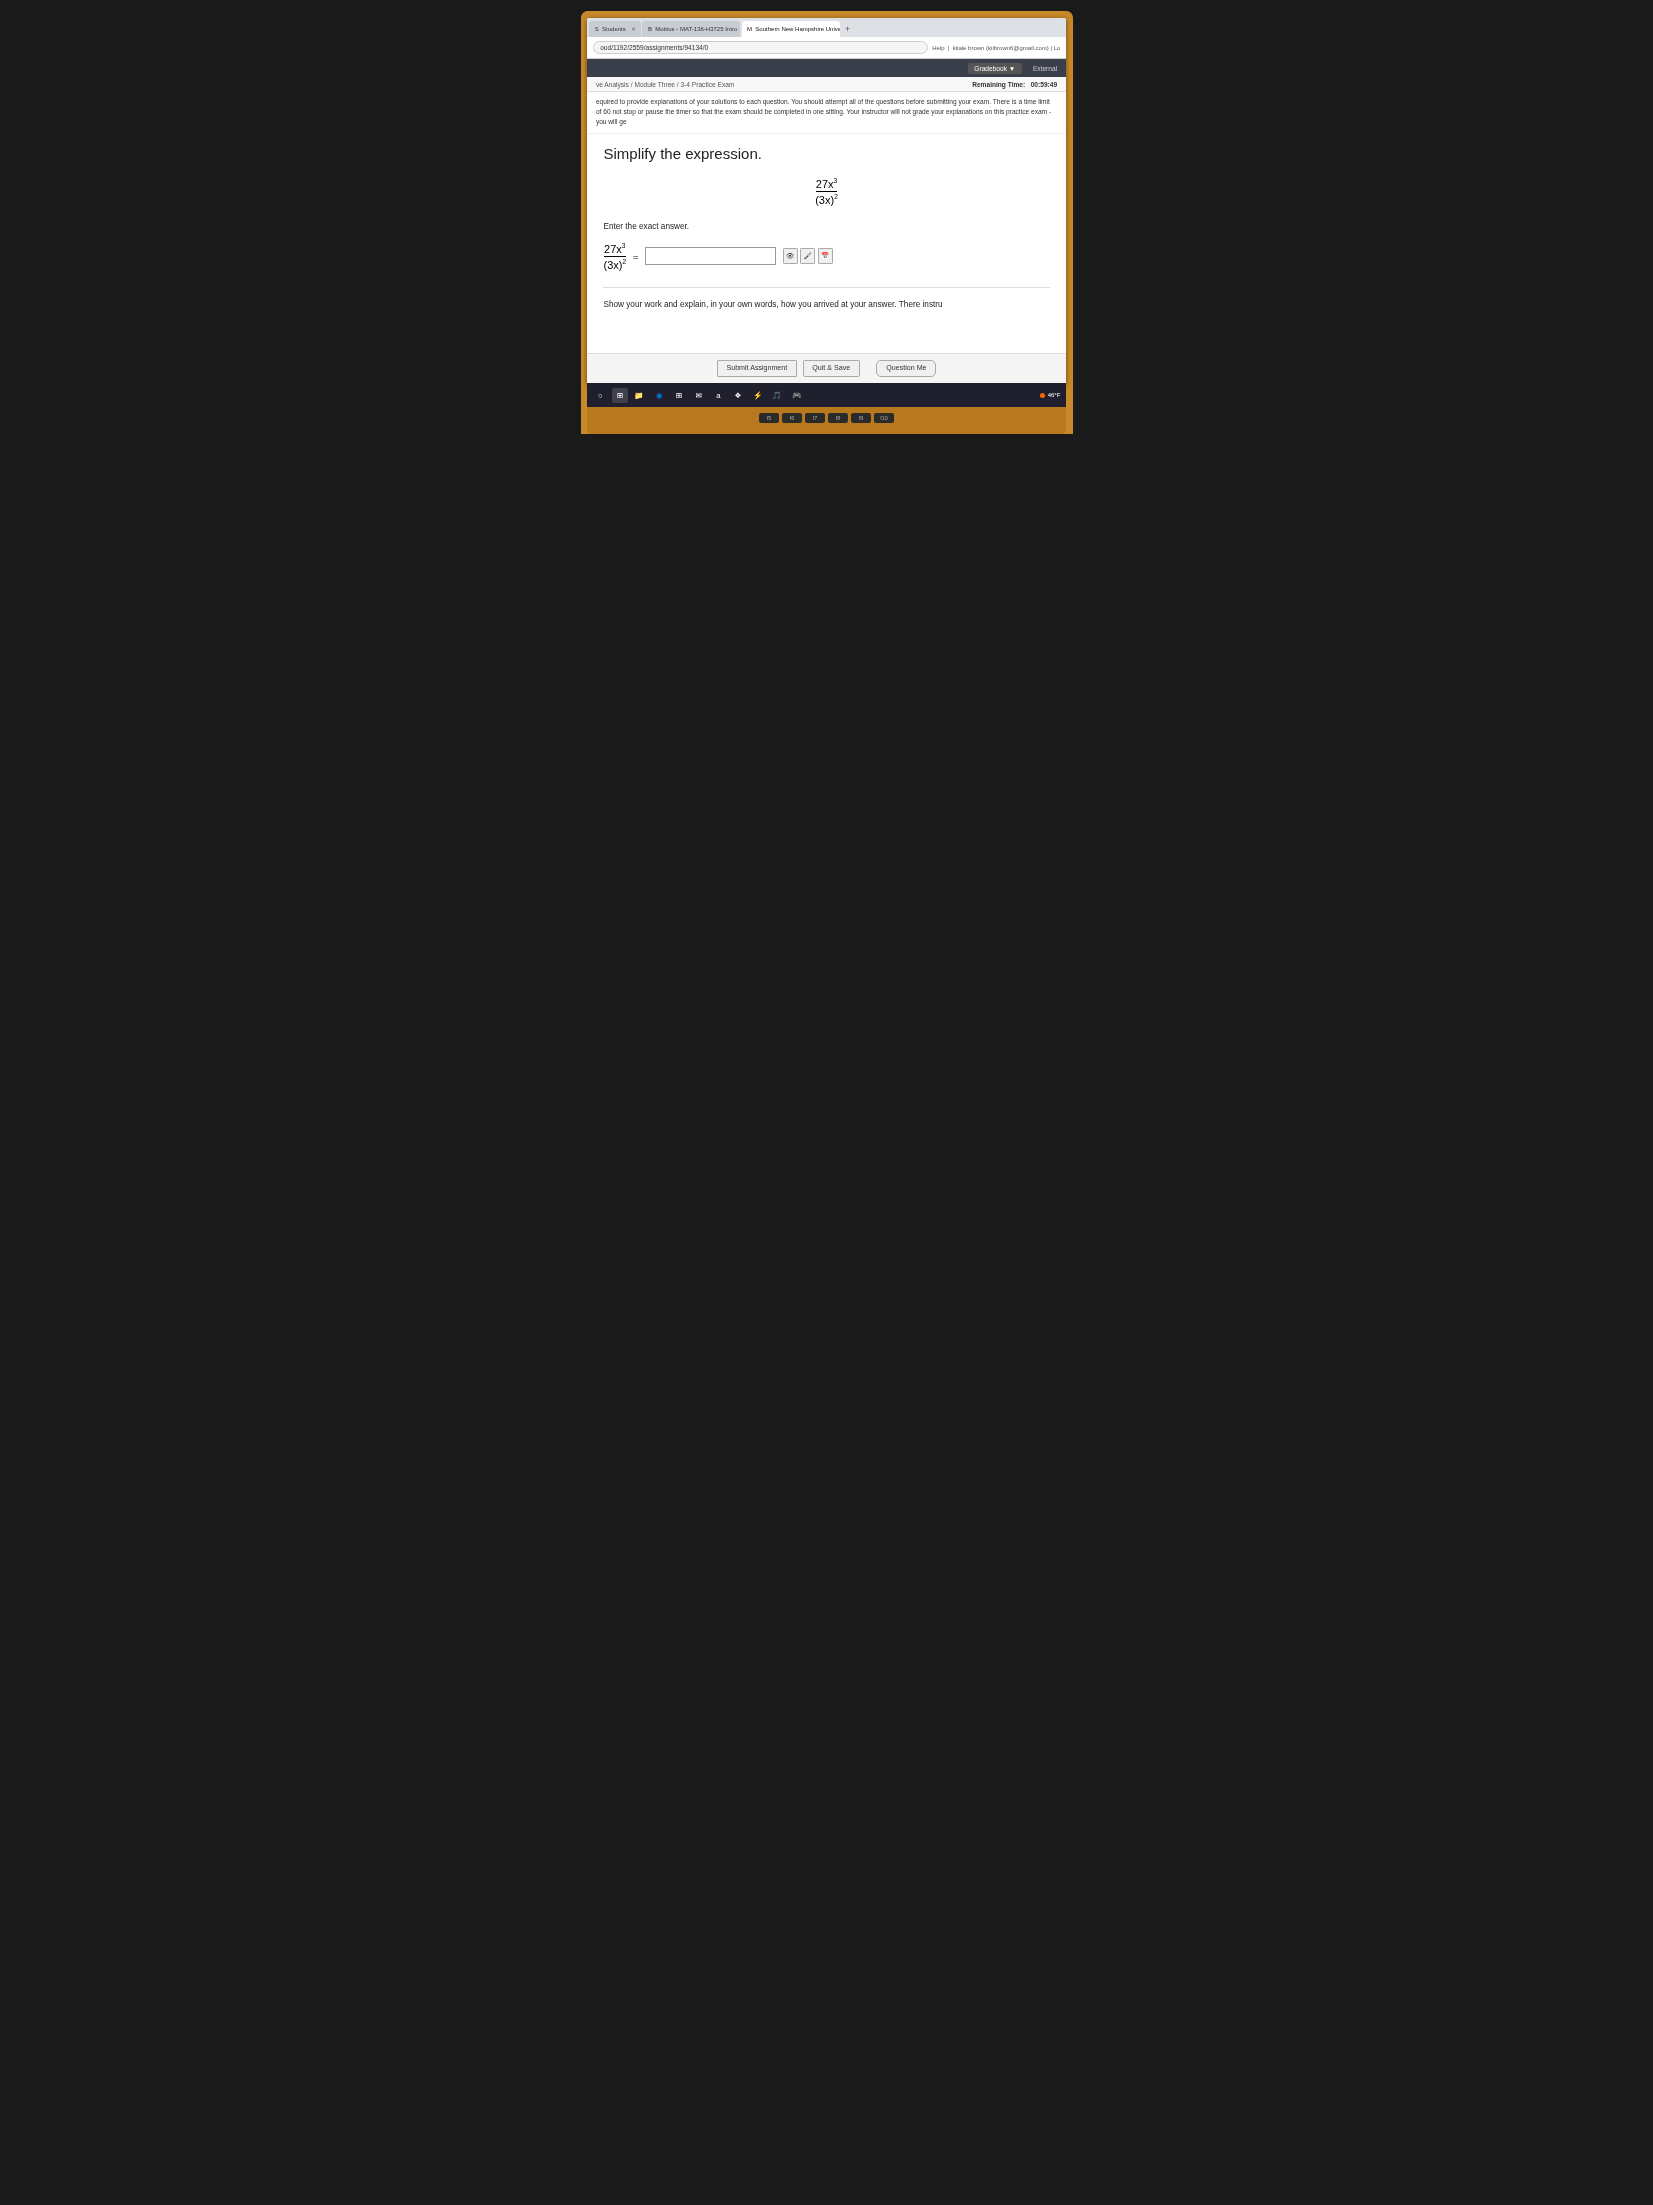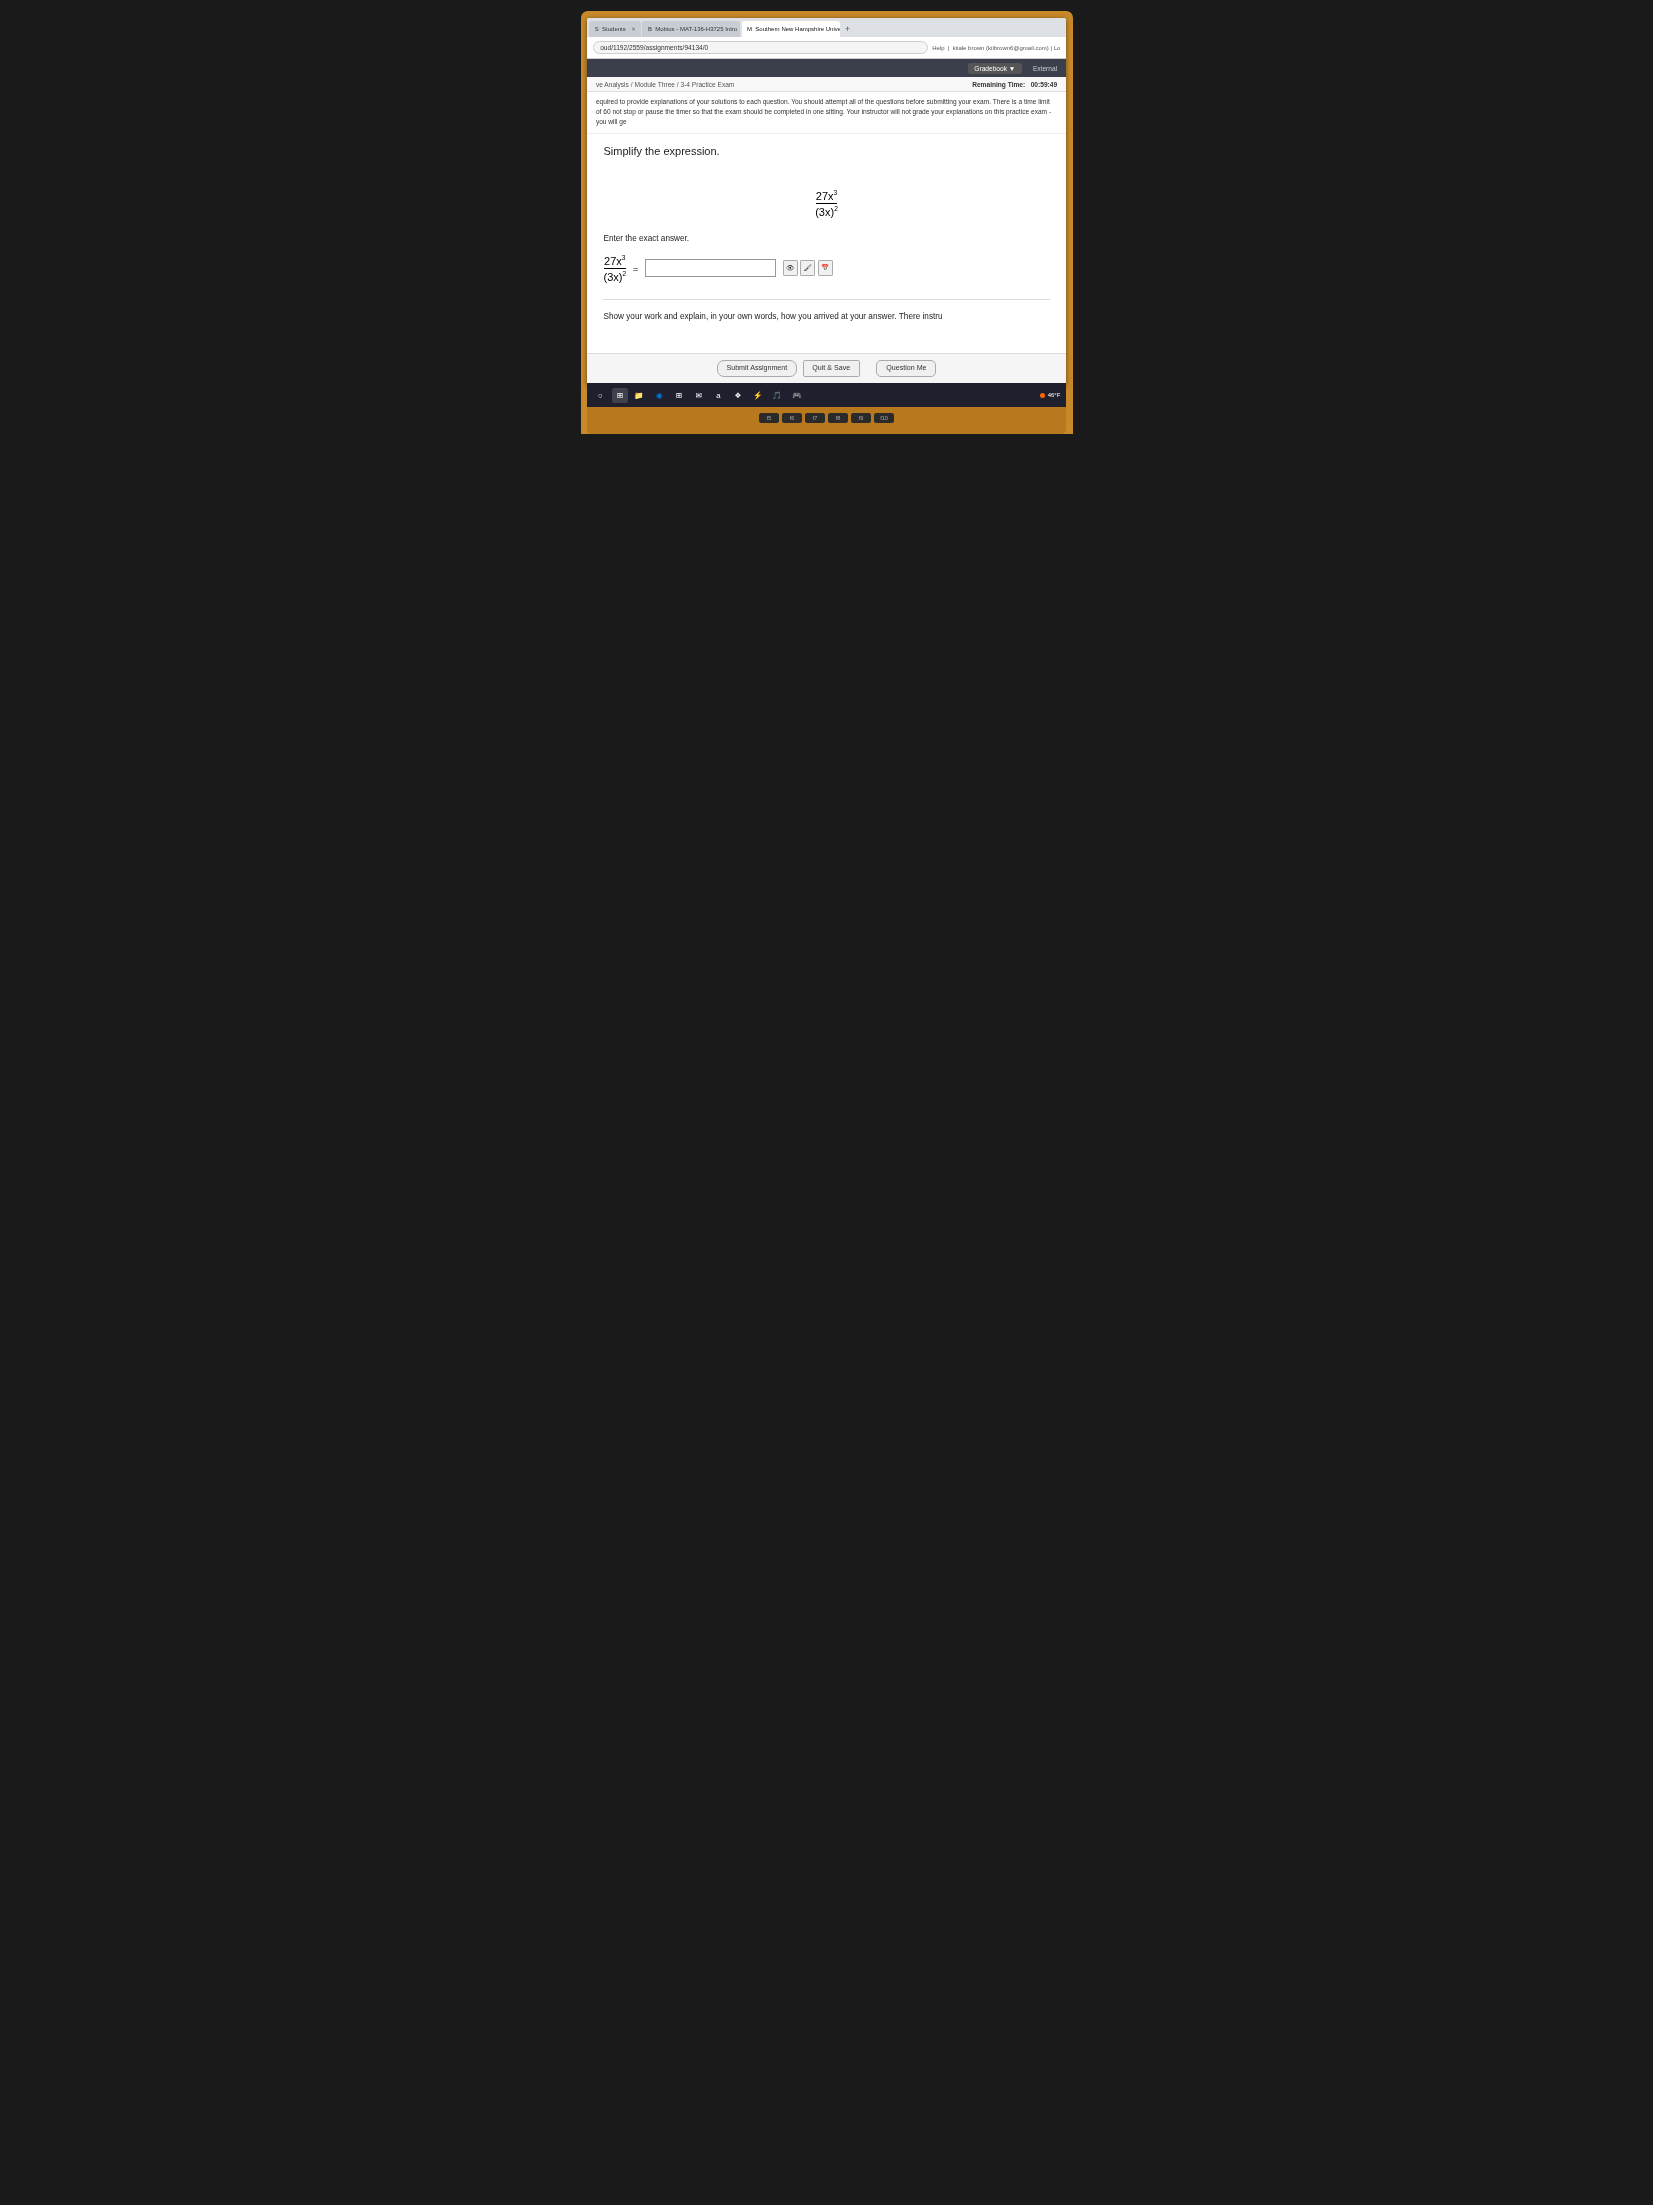--- a/index.html
+++ b/index.html
@@ -170,23 +170,23 @@
     }
 
     
     .main-content {
       background: #fff;
       padding: 11px 16.4px;
       min-height: 219px;
     }
 
     .question-prompt {
-      font-size: 11px;
+      font-size: 15px;
       color: #222;
-      margin-bottom: 32px;
+      margin-bottom: 15px;
     }
 
     .math-expression {
       text-align: center;
       font-size: 12px;
       margin: 11px 0 16.4px 0;
     }
 
     .math-fraction {
       display: inline-flex;
@@ -280,21 +280,21 @@
       gap: 5.5px;
     }
 
     .btn-submit {
       background: #f0f0f0;
       border: 0.5px solid #aaa;
       color: #333;
       padding: 3.3px 8.8px;
       font-size: 7.1px;
       cursor: pointer;
-      border-radius: 7px;
+      border-radius: 1px;
     }
 
     .btn-quit {
       background: #f0f0f0;
       border: 0.5px solid #aaa;
       color: #333;
       padding: 3.3px 8.8px;
       font-size: 7.1px;
       cursor: pointer;
       border-radius: 1.6px;

